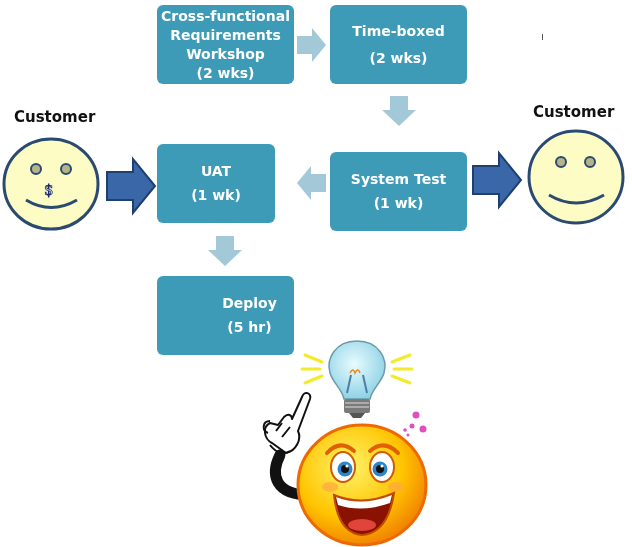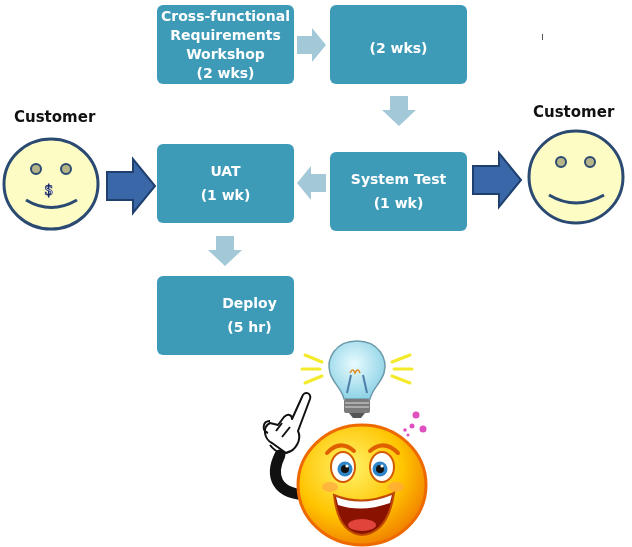--- a/index.html
+++ b/index.html
@@ -19,31 +19,32 @@
 <body>
 
 <div class="box" style="left:157px;top:5px;width:137px;height:79px;">
   <span class="l">Cross-functional</span>
   <span class="l">Requirements</span>
   <span class="l">Workshop</span>
   <span class="l">(2 wks)</span>
 </div>
 
 <div class="box" style="left:330px;top:5px;width:137px;height:79px;">
+  <span class="l">Time-boxed</span>
   <span class="gap"></span>
   <span class="l">(2 wks)</span>
 </div>
 
 <div class="box" style="left:330px;top:152px;width:137px;height:79px;">
   <span class="l">System Test</span>
   <span class="gap" style="height:5px"></span>
   <span class="l">(1 wk)</span>
 </div>
 
-<div class="box" style="left:157px;top:144px;width:137px;height:79px;">
+<div class="box" style="left:157px;top:144px;width:118px;height:79px;">
   <span class="l">UAT</span>
   <span class="gap" style="height:5px"></span>
   <span class="l">(1 wk)</span>
 </div>
 
 <div class="box" style="left:157px;top:276px;width:137px;height:79px;padding-left:48px;">
   <span class="l">Deploy</span>
   <span class="gap" style="height:5px"></span>
   <span class="l">(5 hr)</span>
 </div>

